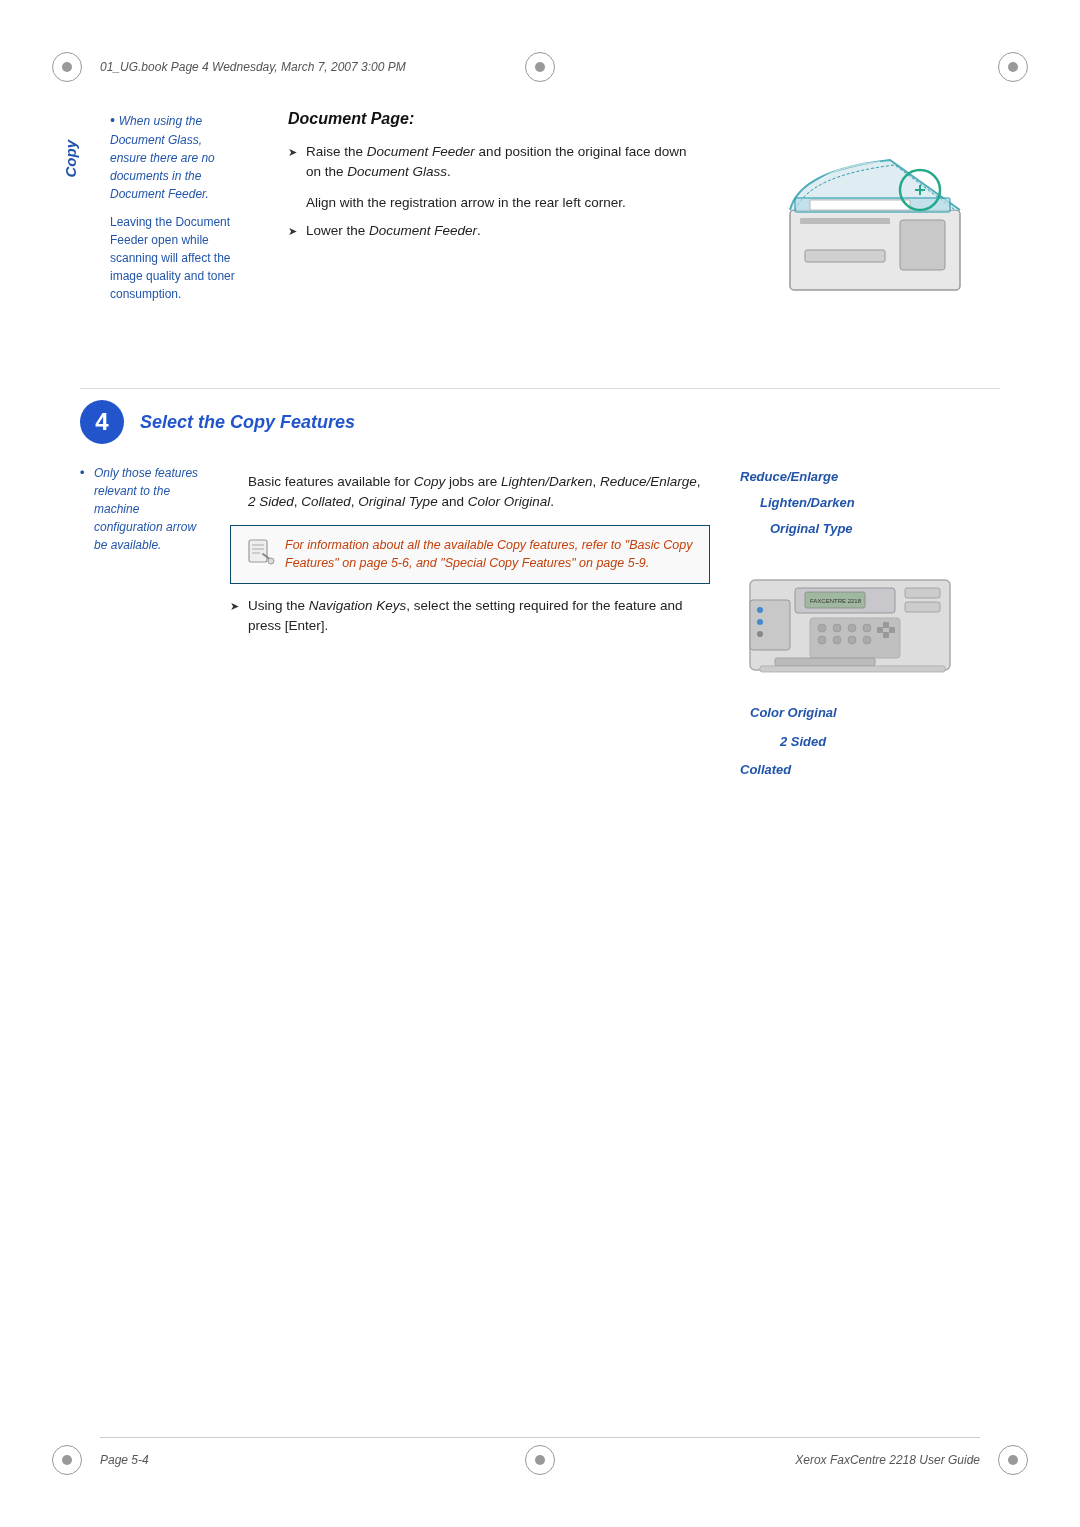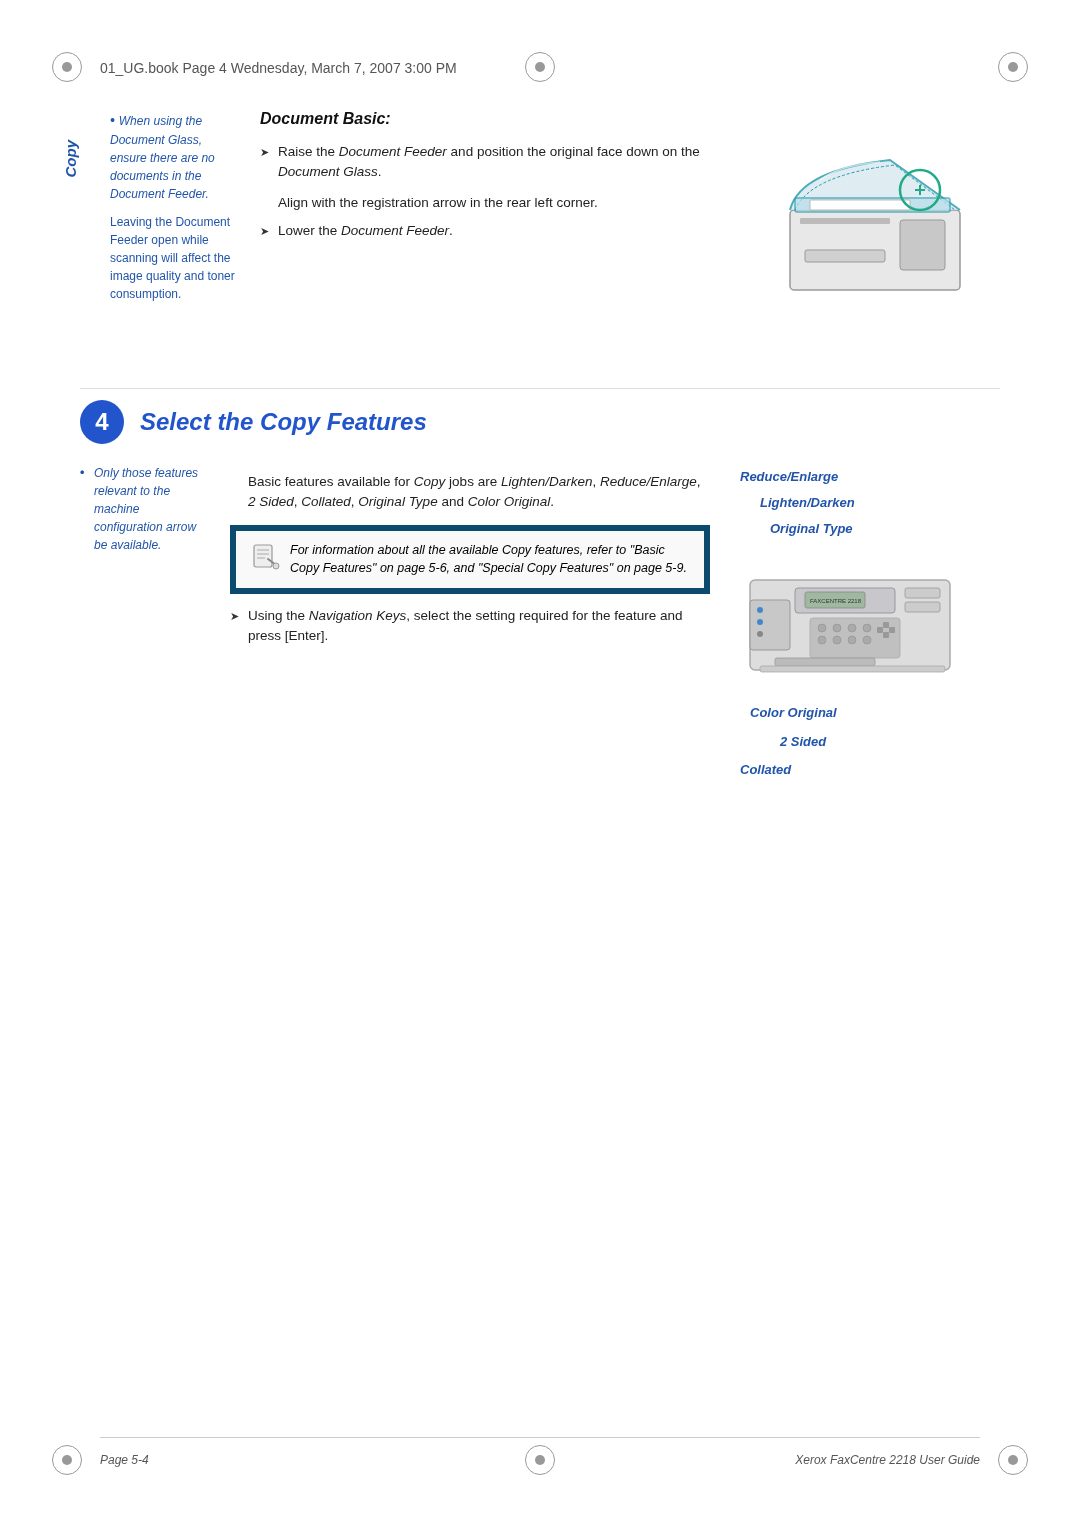--- a/index.html
+++ b/index.html
@@ -33,22 +33,23 @@
     .corner-bl { bottom: 52px; left: 52px; }
     .corner-br { bottom: 52px; right: 52px; }
     .corner-tm { top: 52px; left: 50%; transform: translateX(-50%); }
     .corner-bm { bottom: 52px; left: 50%; transform: translateX(-50%); }
 
     .page-header {
       position: absolute;
       top: 60px;
       left: 100px;
       right: 100px;
-      font-size: 14px;
+      font-size: 12px;
       color: #555;
+      font-style: italic;
     }
 
     .bullet-note {
       font-size: 12px;
       color: #2255aa;
       font-style: italic;
       line-height: 1.5;
       margin-left: 10px;
     }
     .bullet-note::before {
@@ -109,21 +110,21 @@
       color: white;
       font-size: 24px;
       font-weight: bold;
       display: flex;
       align-items: center;
       justify-content: center;
       flex-shrink: 0;
     }
 
     .step4-title {
-      font-size: 24px;
+      font-size: 18px;
       font-weight: bold;
       font-style: italic;
       color: #2255cc;
     }
 
     .step4-body {
       display: flex;
       gap: 0;
     }
 
@@ -149,27 +150,27 @@
     .step4-content {
       flex: 1;
       padding-right: 30px;
     }
 
     .step4-right {
       flex: 0 0 260px;
     }
 
     .note-box {
-      border: 6px solid #0c4a6e;
+      border: 1px solid #0c4a6e;
       background: #f9f9f9;
       padding: 10px 14px;
       margin: 12px 0;
       font-size: 12.5px;
       font-style: italic;
-      color: #000000;
+      color: #c2410c;
       line-height: 1.5;
       display: flex;
       gap: 10px;
     }
 
     .right-labels {
       font-size: 13px;
       font-weight: bold;
       font-style: italic;
       color: #2255aa;
@@ -229,29 +230,29 @@
 <div class="corner-mark corner-tm"></div>
 <div class="corner-mark corner-bm"></div>
 
 <div class="page-header">
   <span>01_UG.book  Page 4  Wednesday, March 7, 2007  3:00 PM</span>
 </div>
 
 <div style="position:absolute; top:140px; left:62px; writing-mode:vertical-rl; transform:rotate(180deg); font-style:italic; font-weight:bold; color:#2255aa; font-size:15px;">Copy</div>
 
 <div style="position:absolute; top:110px; left:100px; right:80px;">
-  <div style="display:flex; gap:20px;">
+  <div style="display:flex; gap:48px;">
 
     <div style="flex:0 0 140px;">
       <div class="bullet-note">When using the Document Glass, ensure there are no documents in the Document Feeder.</div>
       <div class="italic-note">Leaving the Document Feeder open while scanning will affect the image quality and toner consumption.</div>
     </div>
 
     <div style="flex:1;">
-      <div class="doc-glass-title">Document Basic:</div>
+      <div class="doc-glass-title">Document Page:</div>
 
       <div class="arrow-item">
         Raise the <em>Document Feeder</em> and position the original face down on the <em>Document Glass</em>.
       </div>
       <div class="sub-text">
         Align with the registration arrow in the rear left corner.
       </div>
       <div class="arrow-item">
         Lower the <em>Document Feeder</em>.
       </div>

